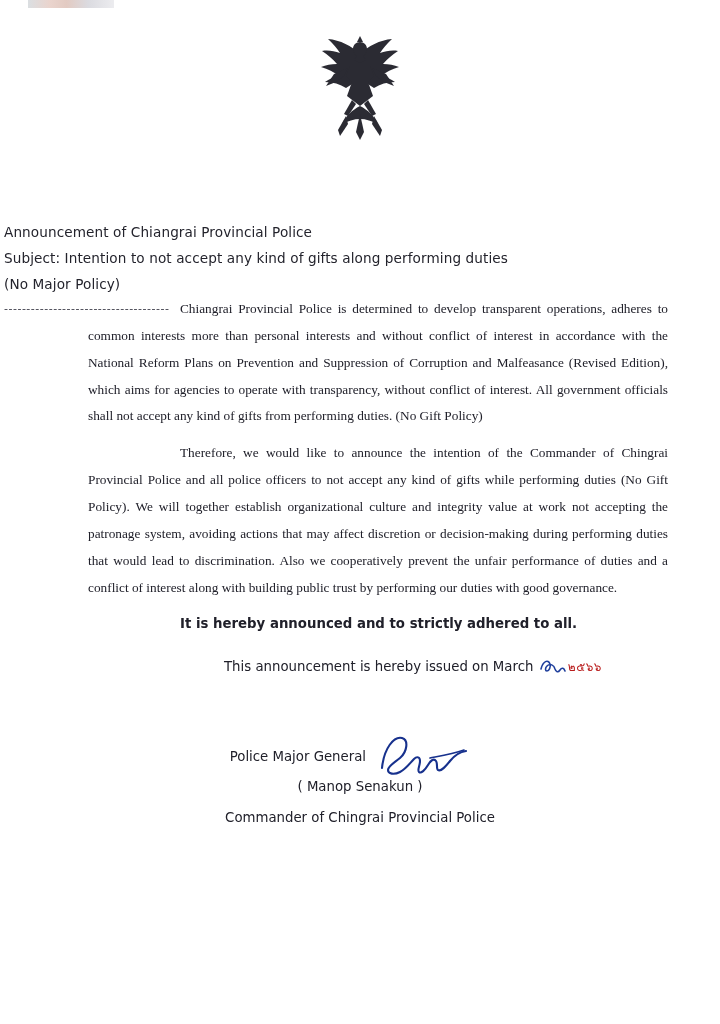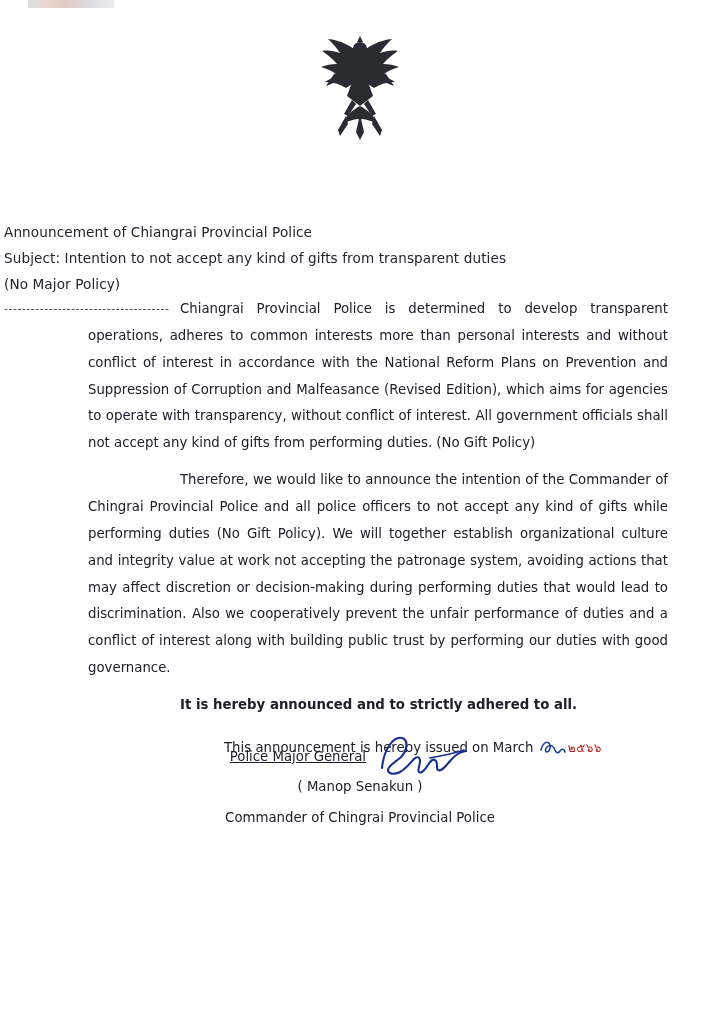--- a/index.html
+++ b/index.html
@@ -77,21 +77,21 @@
     width: 580px;
     font-size: 13.3px;
     line-height: 2.02;
     color: #20202a;
   }
   .para {
     text-align: justify;
     text-justify: inter-word;
     margin: 0 0 2px 0;
   }
-  .para.indent { text-indent: 92px; }
+  .para.indent { text-indent: 92px; font-family: Liberation Serif, serif; }
   .para.short { text-align: left; }
   .para-gap { margin-top: 10px; }
 
   .date-line {
     margin-top: 16px;
     text-indent: 136px;
     text-align: left;
     position: relative;
     white-space: nowrap;
   }
@@ -119,21 +119,21 @@
     text-align: center;
     font-size: 13.3px;
     line-height: 1.9;
     color: #20202a;
   }
   .sign-row {
     position: relative;
     display: inline-block;
     white-space: nowrap;
   }
-  .rank-label { display: inline-block; text-decoration: underline; }
+  .rank-label { display: inline-block; }
   .signature {
     display: inline-block;
     width: 120px;
     height: 30px;
     position: relative;
     vertical-align: middle;
   }
   .signature svg {
     position: absolute;
     left: 0;
@@ -173,21 +173,21 @@
         <path d="M68 80 l8 14 -2 6 -8-12z"></path>
 
         <path d="M46 64 l-8 14 4 2 8-12z"></path>
         <path d="M62 64 l8 14 -4 2 -8-12z"></path>
       </g>
     </svg>
   </div>
 
   <div class="heading">
     <div>Announcement of Chiangrai Provincial Police</div>
-    <div>Subject: Intention to not accept any kind of gifts from transparent duties</div>
+    <div>Subject: Intention to not accept any kind of gifts along performing duties</div>
     <div>(No Major Policy)</div>
     <div class="divider">-------------------------------------</div>
   </div>
 
   <div class="body-text">
     <p class="para indent">Chiangrai Provincial Police is determined to develop transparent operations, adheres to common interests more than personal interests and without conflict of interest in accordance with the National Reform Plans on Prevention and Suppression of Corruption and Malfeasance (Revised Edition), which aims for agencies to operate with transparency, without conflict of interest.  All government officials shall not accept any kind of gifts from performing duties. (No Gift Policy)</p>
     <p class="para indent para-gap">Therefore, we would like to announce the intention of the Commander of Chingrai Provincial Police and all police officers to not accept any kind of gifts while performing duties (No Gift Policy).  We will together establish organizational culture and integrity value at work not accepting the patronage system, avoiding actions that may affect discretion or decision-making during performing duties that would lead to discrimination.  Also we cooperatively prevent the unfair performance of duties and a conflict of interest along with building public trust by performing our duties with good governance.</p>
     <p class="para short para-gap" style="text-indent:92px;font-weight:bold;">It is hereby announced and to strictly adhered to all.</p>
 
     <p class="para date-line">

